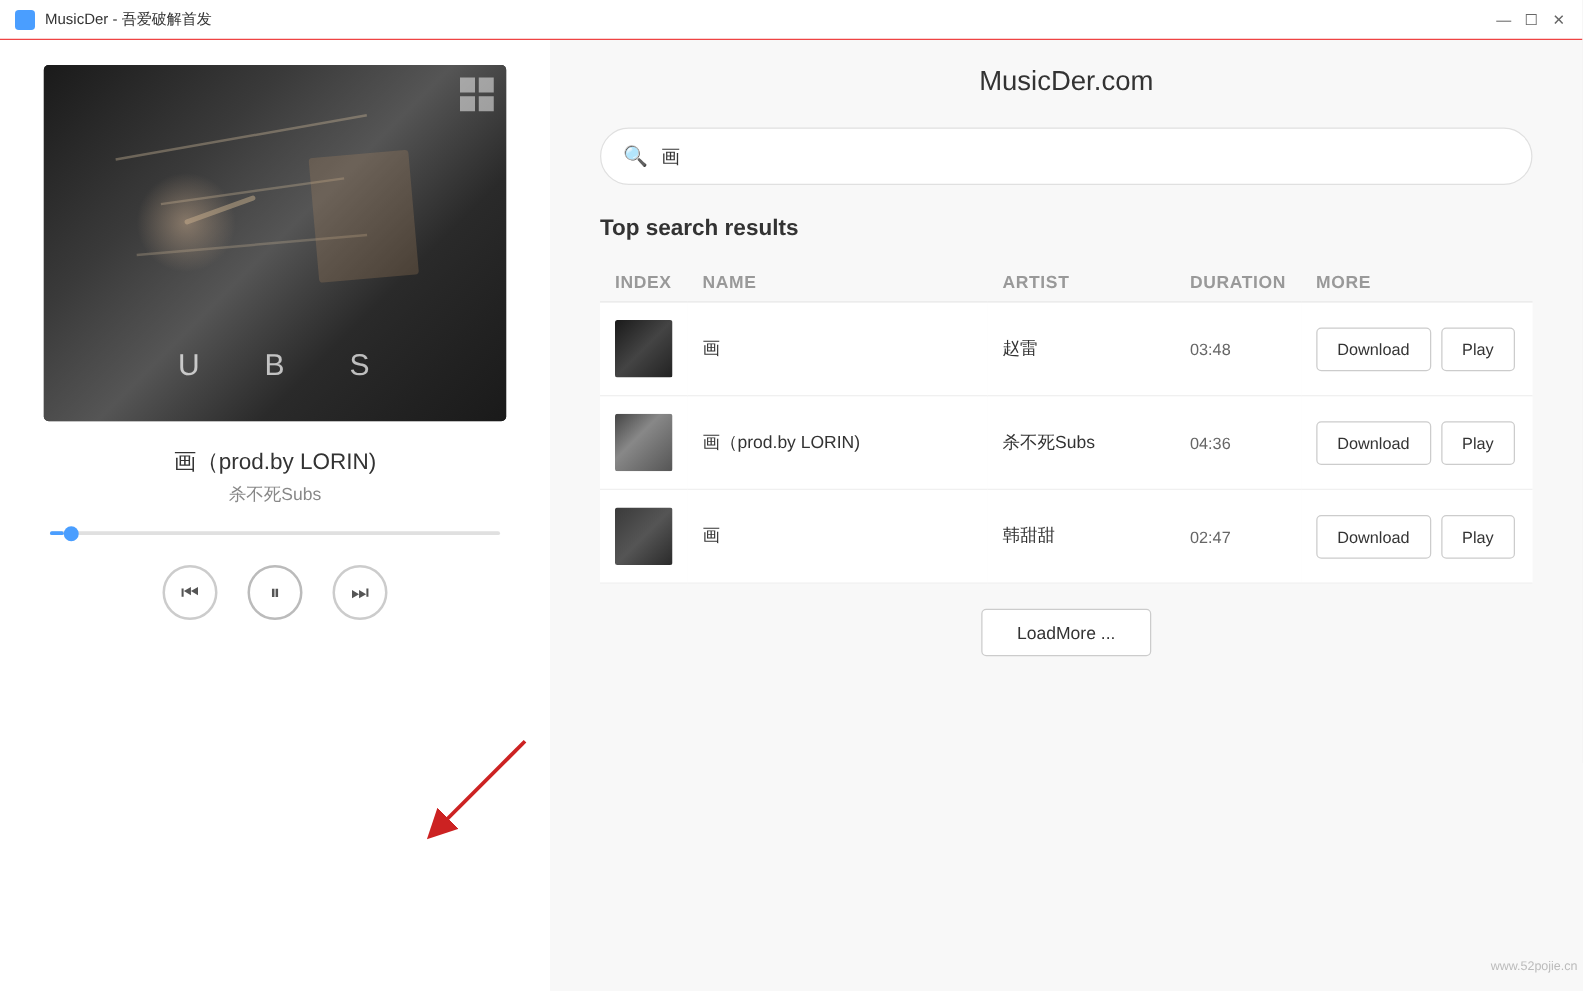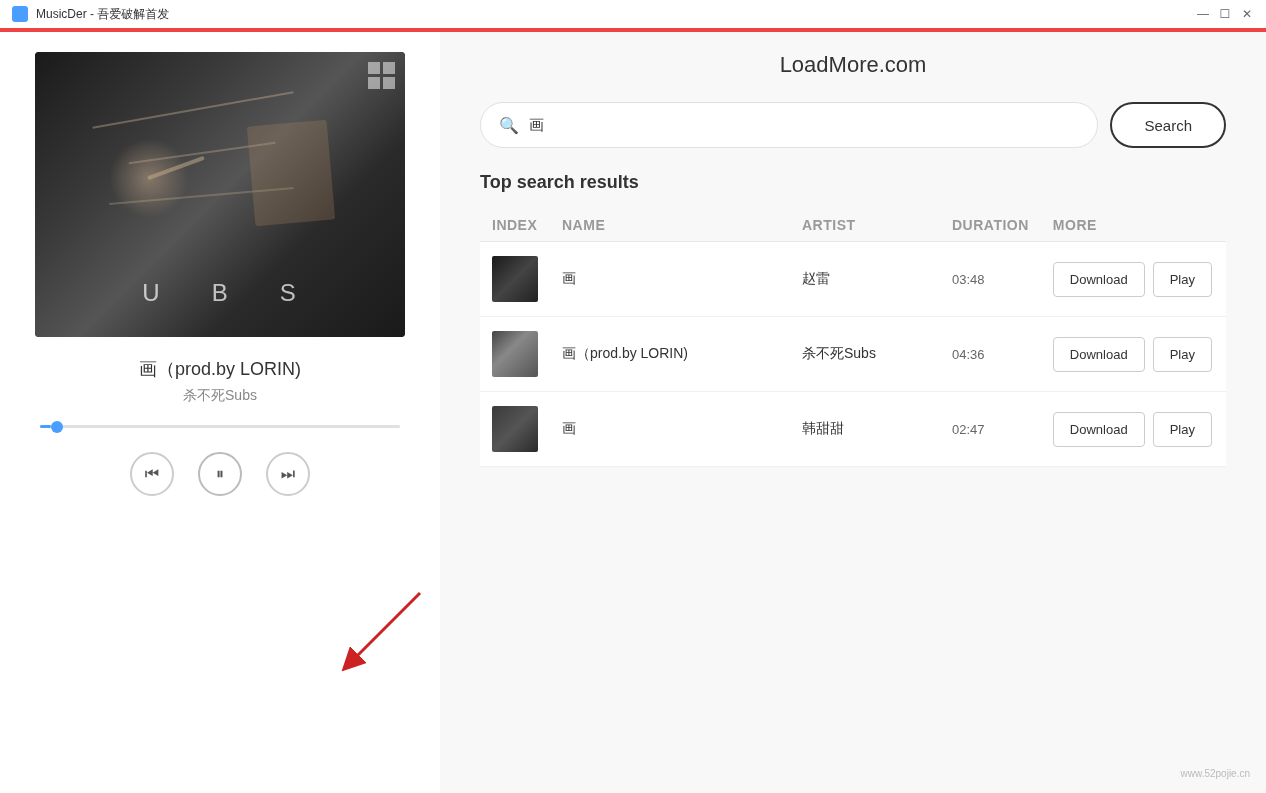--- a/index.html
+++ b/index.html
@@ -11,21 +11,21 @@
       overflow: hidden;
     }
 
     
     .titlebar {
       height: 32px;
       background: #fff;
       display: flex;
       align-items: center;
       padding: 0 12px;
-      border-bottom: 4px solid #ef4444;
+      border-bottom: 1px solid #ef4444;
       user-select: none;
     }
     .titlebar-icon {
       width: 16px;
       height: 16px;
       margin-right: 8px;
       background: #4a9eff;
       border-radius: 3px;
     }
     .titlebar-title {
@@ -362,21 +362,21 @@
       font-size: 14px;
       cursor: pointer;
       background: #fff;
       color: #333;
     }
 
     
     .watermark {
       position: fixed;
       bottom: 14px;
-      right: 16px;
+      right: 4px;
       font-size: 10px;
       color: #bbb;
       pointer-events: none;
     }
 
     
     .arrow-svg {
       position: absolute;
       bottom: 100px;
       right: 0px;
@@ -445,28 +445,27 @@
           <polygon points="0 0, 8 4, 0 8" fill="#cc2222"></polygon>
         </marker>
       </defs>
       <line x1="100" y1="20" x2="30" y2="90" stroke="#cc2222" stroke-width="3" marker-end="url(#arrowhead)"></line>
     </svg>
 
   </div>
 
   <div class="right-panel">
 
-    <div class="site-title">LoadMore.com</div>
+    <div class="site-title">MusicDer.com</div>
 
     <div class="search-bar">
       <div class="search-input-wrap">
         <span class="search-icon-inner">🔍</span>
         <input class="search-input" type="text" value="画" style="">
       </div>
-      <button class="search-button">Search</button>
     </div>
 
     <div class="results-title">Top search results</div>
 
     <table class="results-table">
       <thead>
         <tr>
           <th class="index-col">INDEX</th>
           <th class="name-col">NAME</th>
           <th class="artist-col">ARTIST</th>
@@ -525,17 +524,20 @@
     <td>
       <div class="action-buttons">
         <button class="btn-download">Download</button>
         <button class="btn-play">Play</button>
       </div>
     </td>
   </tr>
         </tbody>
     </table>
 
+    <div class="load-more-wrap">
+      <button class="btn-load-more">LoadMore ...</button>
+    </div>
 
   </div>
 </div>
 
 <div class="watermark">www.52pojie.cn</div>
 
 </body></html>

